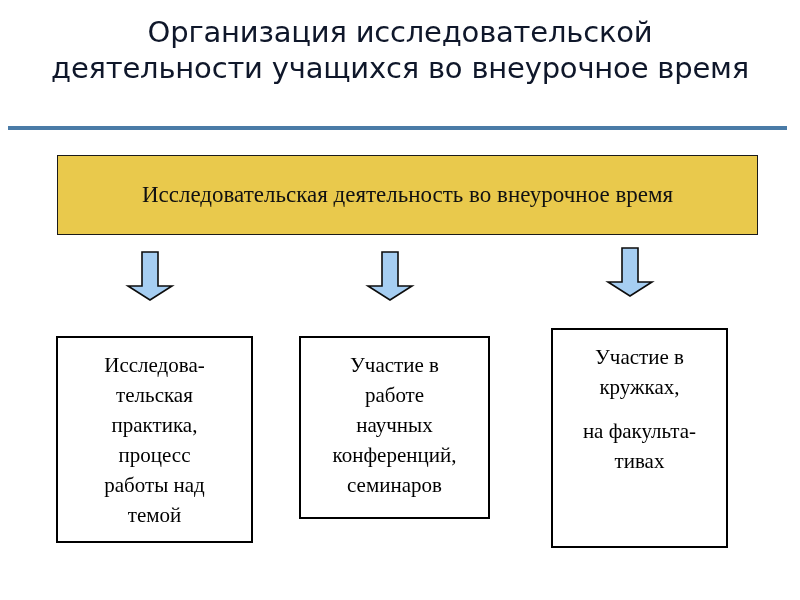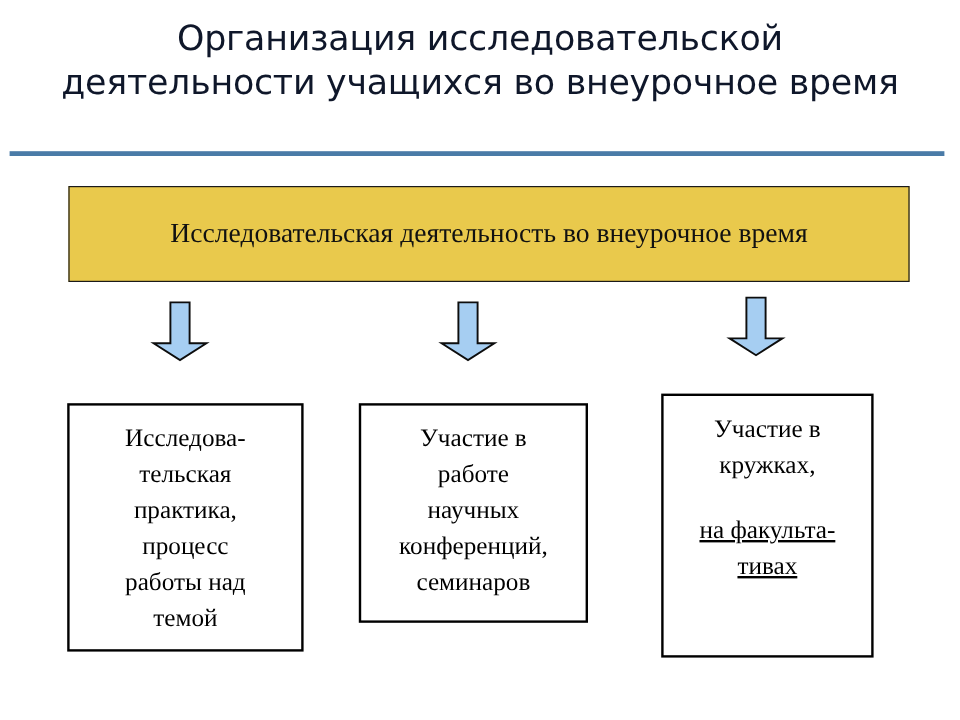--- a/index.html
+++ b/index.html
@@ -94,21 +94,21 @@
   }
   .leaf-label {
     font-family: "Liberation Serif", "DejaVu Serif", serif;
     font-size: 21px;
     line-height: 30px;
     color: #000000;
     text-align: center;
     white-space: pre-line;
     padding: 0 6px;
   }
-  .leaf-label + .leaf-label { margin-top: 24px; text-decoration: underline; }
+  .leaf-label + .leaf-label { margin-top: 14px; }
 
   #leaf-box-1 { left: 56px;  top: 336px; width: 197px; height: 207px; }
   #leaf-box-2 { left: 299px; top: 336px; width: 191px; height: 183px; }
   #leaf-box-3 { left: 551px; top: 328px; width: 177px; height: 220px; }
 </style>
 </head>
 <body>
 
 <div id="slide">
 

